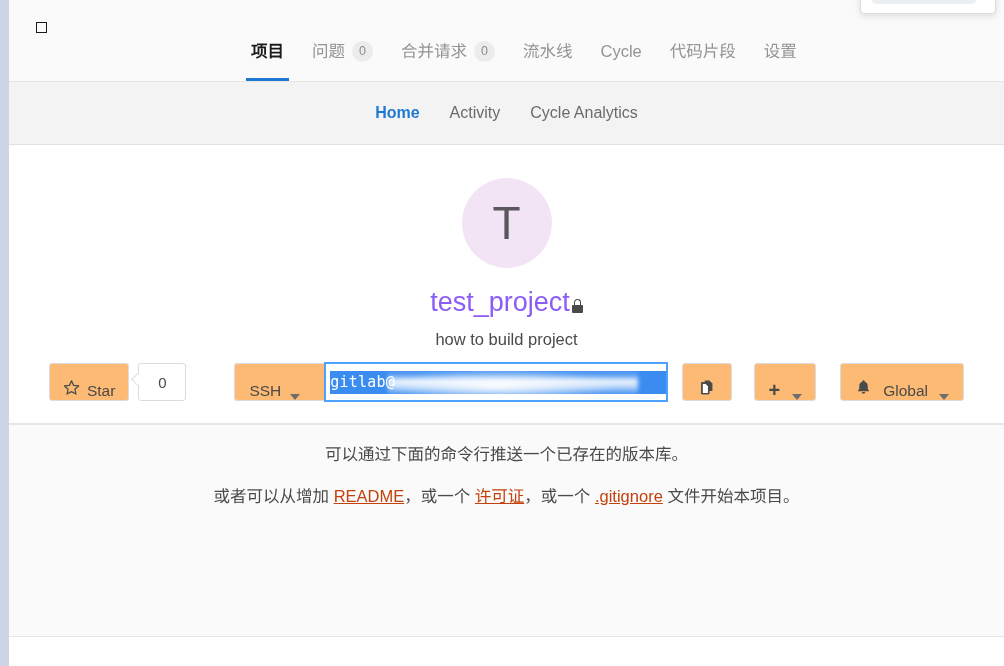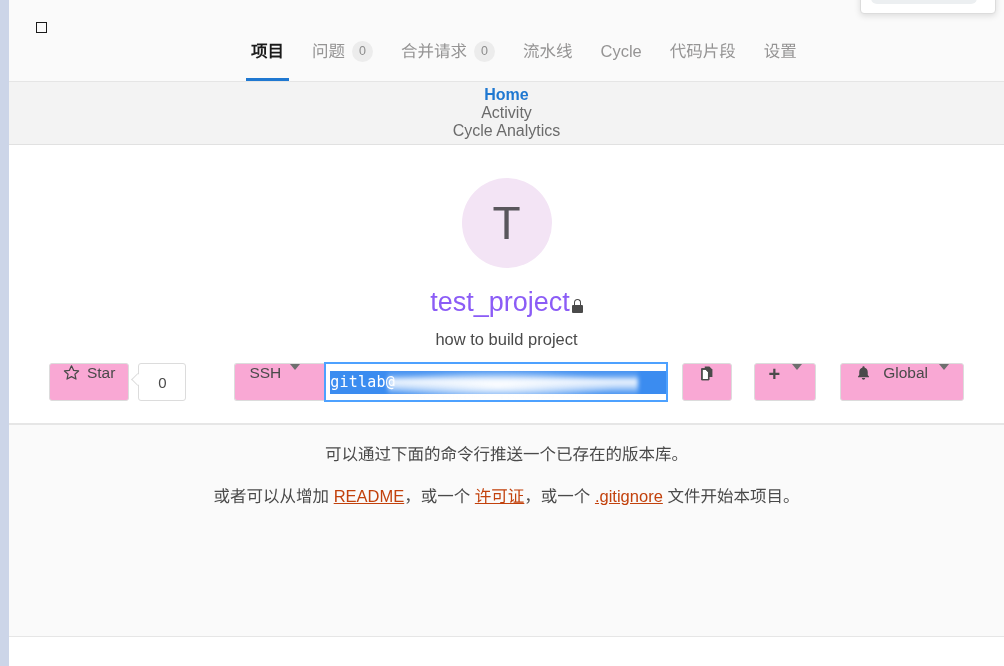--- a/index.html
+++ b/index.html
@@ -140,21 +140,20 @@
     top: 82px;
     right: 0;
     height: 63px;
     background: #f3f3f3;
     border-bottom: 1px solid #e1e1e1;
     display: flex;
     align-items: center;
     justify-content: center;
     gap: 0;
     box-sizing: border-box;
-    flex-direction: column;
   }
   .subnav-item {
     padding: 0 15px;
     font-size: 16px;
     color: #6b6b6b;
     cursor: pointer;
     white-space: nowrap;
   }
   .subnav-item.active {
     color: #1f78d1;
@@ -236,25 +235,25 @@
     left: 0;
     right: 0;
     top: 216px;
     display: flex;
     align-items: center;
     justify-content: center;
     gap: 0;
   }
   .btn {
     display: inline-flex;
-    align-items: flex-start;
+    align-items: flex-end;
     justify-content: center;
     height: 38px;
     padding: 0 13px;
-    background: #f9a8d4;
+    background: #fdba74;
     border: 1px solid #dcdcdc;
     border-radius: 3px;
     color: #4a4a4a;
     font-size: 15.5px;
     cursor: pointer;
     box-sizing: border-box;
     white-space: nowrap;
   }
   .star-group {
     display: flex;

